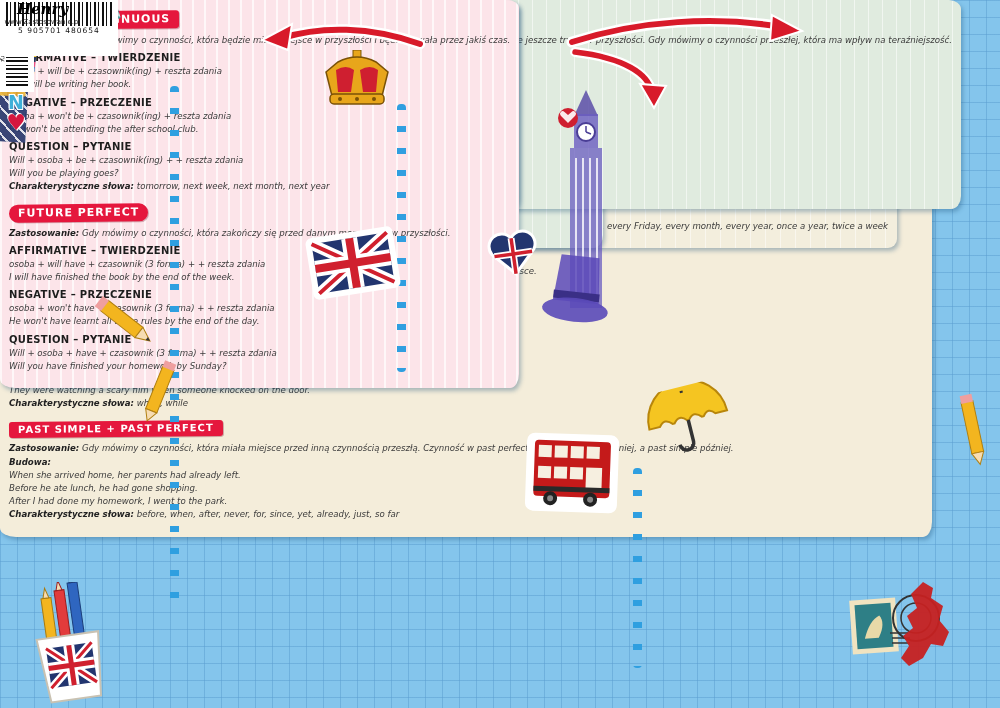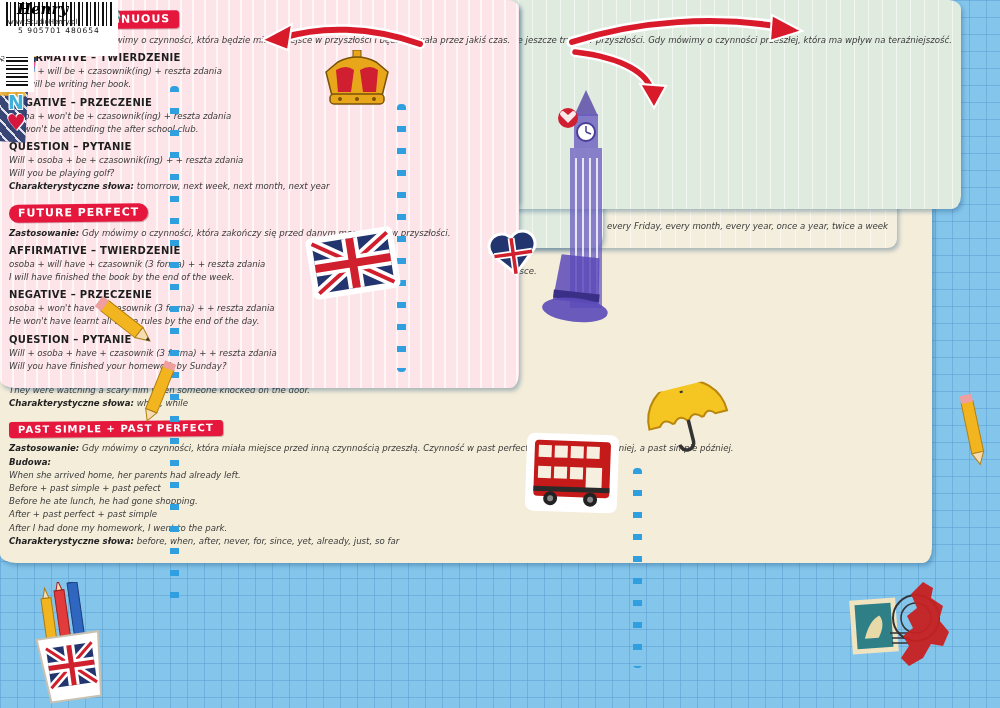--- a/index.html
+++ b/index.html
@@ -183,23 +183,21 @@
         <p class="ex">They were watching a scary film when someone knocked on the door.</p>
         <p class="kw"><b>Charakterystyczne słowa:</b> when, while</p>
       </div>
   </div>
   <div class="sec">
     <h3 class="badge" style="font-size:10px">PAST SIMPLE + PAST PERFECT</h3>
     <div class="sec-body">
         <p class="use"><b>Zastosowanie:</b> Gdy mówimy o czynności, która miała miejsce przed inną czynnością przeszłą. Czynność w past perfect wydarzyła się wcześniej, a past simple później.</p>
         <p class="bud"><b>Budowa:</b></p>
         <p class="ex">When she arrived home, her parents had already left.</p>
-        <p class="f">Before + past simple + past pefect</p>
         <p class="ex">Before he ate lunch, he had gone shopping.</p>
-        <p class="f">After + past perfect + past simple</p>
         <p class="ex">After I had done my homework, I went to the park.</p>
         <p class="kw"><b>Charakterystyczne słowa:</b> before, when, after, never, for, since, yet, already, just, so far</p>
       </div>
   </div>
 </div>
 
 <div class="binding bind-loops" style="left:397px;top:104px;height:268px;"></div>
 <div class="paper" id="paper-ps" style="border-radius:7px 12px 9px 14px;">
   <div class="sec">
     <h3 class="badge">PRESENT SIMPLE</h3>
@@ -287,21 +285,21 @@
     <div class="sec-body">
         <p class="use"><b>Zastosowanie:</b> Gdy mówimy o czynności, która będzie miała miejsce w przyszłości i będzie trwała przez jakiś czas.</p>
         <h4>AFFIRMATIVE – TWIERDZENIE</h4>
         <p class="f">osoba + will be + czasownik(ing) + reszta zdania</p>
         <p class="ex">She will be writing her book.</p>
         <h4>NEGATIVE – PRZECZENIE</h4>
         <p class="f">osoba + won't be + czasownik(ing) + reszta zdania</p>
         <p class="ex">He won't be attending the after school club.</p>
         <h4>QUESTION – PYTANIE</h4>
         <p class="f">Will + osoba + be + czasownik(ing) + + reszta zdania</p>
-        <p class="ex">Will you be playing golf?</p>
+        <p class="ex">Will you be playing goes?</p>
         <p class="kw"><b>Charakterystyczne słowa:</b> tomorrow, next week, next month, next year</p>
       </div>
   </div>
   <div class="sec">
     <h3 class="badge" style="border-radius:10px">FUTURE PERFECT</h3>
     <div class="sec-body">
         <p class="use"><b>Zastosowanie:</b> Gdy mówimy o czynności, która zakończy się przed danym momentem w przyszłości.</p>
         <h4>AFFIRMATIVE – TWIERDZENIE</h4>
         <p class="f">osoba + will have + czasownik (3 forma) + + reszta zdania</p>
         <p class="ex">I will have finished the book by the end of the week.</p>
@@ -465,14 +463,14 @@
   <div class="bars"></div>
   <div class="num">5 907222 713723</div>
 </div>
 <div id="design-credit">Design Studio Henry</div>
 <div class="barcode-h">
   <div class="bars"></div>
   <div class="num">5 905701 480654</div>
 </div>
 <div id="logo-henry">
   <div class="name">Henry</div>
-  <div class="site">www.StudioHenry.pl</div>
+  <div class="site">www.Zastosowanie.pl</div>
 </div>
 
 </body></html>

